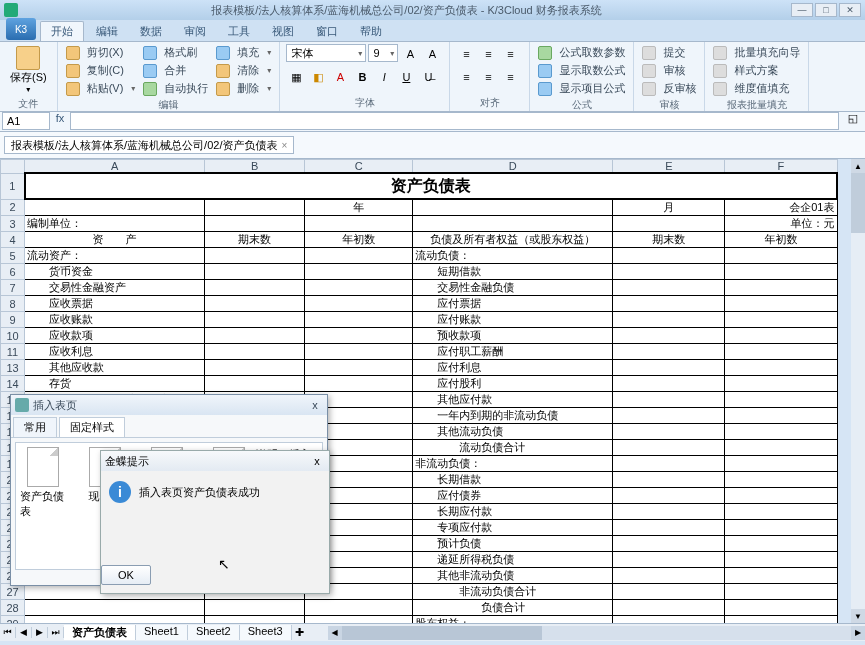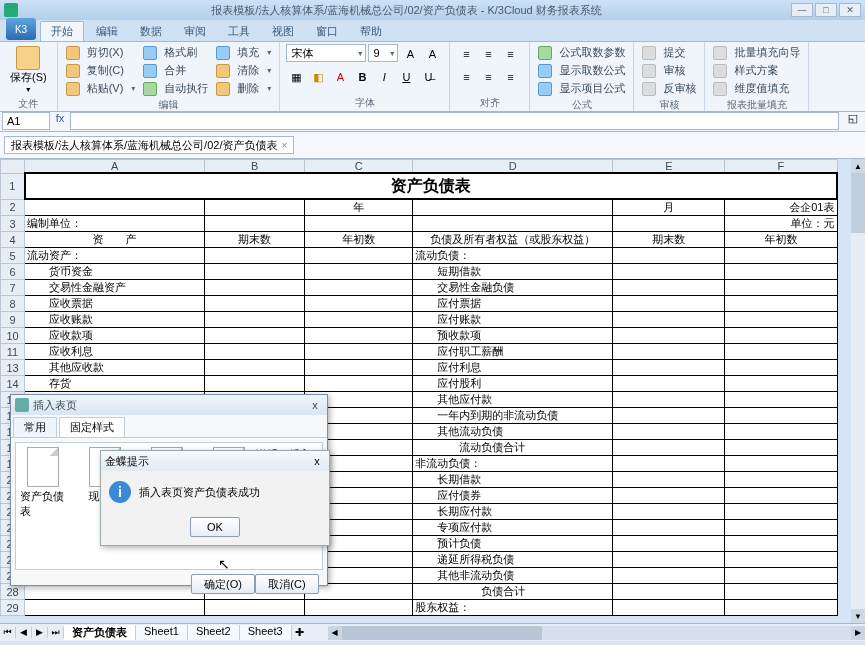--- a/index.html
+++ b/index.html
@@ -78,21 +78,21 @@
   .dlg-insert .thumb .pg { width: 32px; height: 40px; border: 1px solid #aaa; background: #fff; position: relative; }
   .dlg-insert .thumb .pg::after { content: ""; position: absolute; top: 0; right: 0; width: 8px; height: 8px; background: linear-gradient(135deg, #fff 50%, #ccc 50%); }
   .dlg-insert .desc { width: 70px; font-size: 11px; color: #333; padding-left:4px;}
   .dlg-insert .btns { display: flex; justify-content: flex-end; padding: 0 8px 6px 0; }
   .btn { min-width: 64px; height: 20px; border: 1px solid #8a9db2; background: linear-gradient(to bottom, #fff, #e6edf5); display: flex; align-items: center; justify-content: center; cursor: pointer; font-size: 11px; border-radius: 2px;}
   .dlg-msg-wrap { position:absolute; top:450px; left:100px; width: 230px; background:#f2f2f2; border:1px solid #9aa; box-shadow: 2px 2px 6px rgba(0,0,0,0.3);}
   .dlg-msg-wrap .hd { height:20px; background: linear-gradient(to bottom,#f7f9fb,#e3eaf2); display:flex; align-items:center; padding:0 4px; font-size:11px;}
   .dlg-msg-wrap .hd .x { margin-left:auto; width:16px; text-align:center; cursor:pointer;}
   .dlg-msg-wrap .bd { padding: 10px 8px; display:flex; align-items:center; gap:8px; font-size:11px;}
   .dlg-msg-wrap .bd .info { width:22px; height:22px; border-radius:50%; background:#3a8ad6; color:#fff; display:flex; align-items:center; justify-content:center; font-weight:bold; font-size:14px;}
-  .dlg-msg-wrap .ft { display:flex; justify-content:center; padding: 4px 0 8px 0;}
+  .dlg-msg-wrap .ft { display:flex; padding: 4px 0 8px 0; margin-top: 48px;}
   
   .vscroll { position:absolute; top:0; right:0; bottom:18px; width:14px; background:#e6edf5;}
   .vscroll .thumb { position:absolute; top:14px; left:0; right:0; height:60px; background:#c0cddb;}
   .vscroll .arr { position:absolute; left:0; right:0; height:14px; background:#cfd9e5; display:flex; align-items:center; justify-content:center; font-size:8px;}
 
   .cursor-arrow { position:absolute; top:556px; left:218px; font-size:14px; color:#000; pointer-events:none;}
 </style>
 </head>
 <body>
 
@@ -542,20 +542,29 @@
         <tr>
           <td class="rowhdr">26</td>
           <td class="b2"></td>
           <td class="b2"></td>
           <td class="b2"></td>
           <td class="b2">　　其他非流动负债</td>
           <td class="b2"></td>
           <td class="b2"></td>
         </tr>
         <tr>
+          <td class="rowhdr">27</td>
+          <td class="b2"></td>
+          <td class="b2"></td>
+          <td class="b2"></td>
+          <td class="b2">　　　　非流动负债合计</td>
+          <td class="b2"></td>
+          <td class="b2"></td>
+        </tr>
+        <tr>
           <td class="rowhdr">28</td>
           <td class="b2"></td>
           <td class="b2"></td>
           <td class="b2"></td>
           <td class="b2">　　　　　　负债合计</td>
           <td class="b2"></td>
           <td class="b2"></td>
         </tr>
         <tr>
           <td class="rowhdr">29</td>

